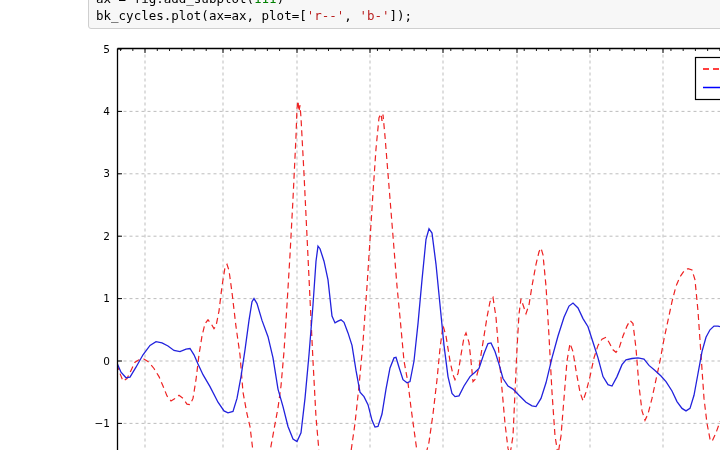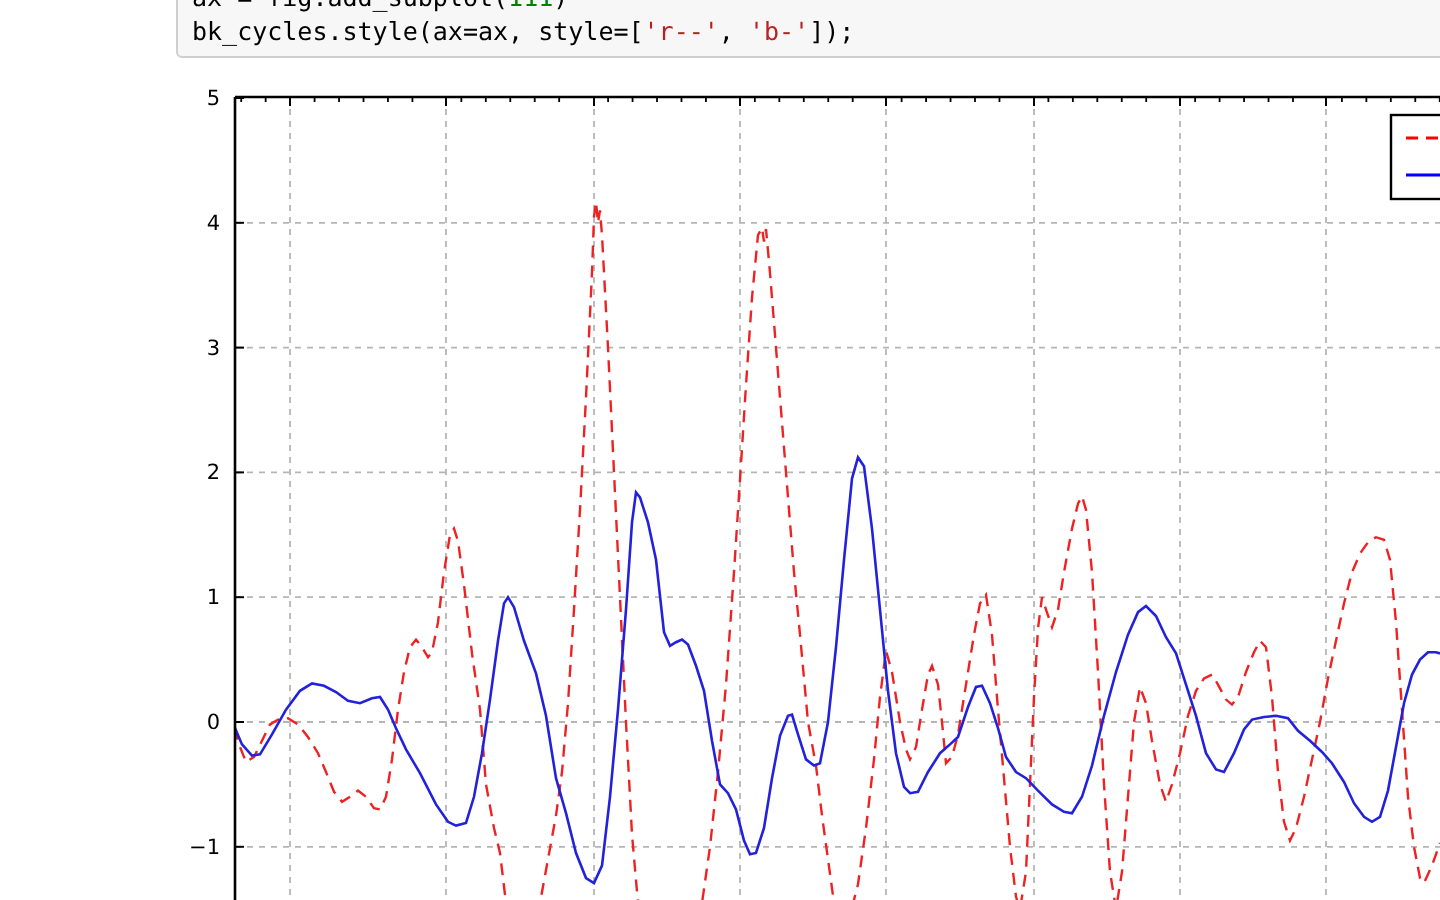--- a/index.html
+++ b/index.html
@@ -19,21 +19,21 @@
   #figure{position:absolute;left:0;top:0;}
   .ytick-label{
     font-family:"DejaVu Sans", sans-serif;font-size:10.5px;fill:#000;
   }
 </style>
 </head>
 <body>
 
 <div class="code-cell">
   <div class="code-line" id="code-line-1"><span style="color: rgb(0, 0, 0);">ax = fig.add_subplot(</span><span style="color: rgb(0, 128, 0);">111</span><span style="color: rgb(0, 0, 0);">)</span></div>
-  <div class="code-line" id="code-line-2"><span style="color: rgb(0, 0, 0);">bk_cycles.style(ax=ax, style=[</span><span style="color: rgb(186, 33, 33);">'r--'</span><span style="color: rgb(0, 0, 0);">, </span><span style="color: rgb(186, 33, 33);">'b-'</span><span style="color: rgb(0, 0, 0);">]);</span></div>
+  <div class="code-line" id="code-line-2"><span style="color: rgb(0, 0, 0);">bk_cycles.plot(ax=ax, plot=[</span><span style="color: rgb(186, 33, 33);">'r--'</span><span style="color: rgb(0, 0, 0);">, </span><span style="color: rgb(186, 33, 33);">'b-'</span><span style="color: rgb(0, 0, 0);">]);</span></div>
 </div>
 
 <svg id="figure" width="720" height="450" viewBox="0 0 720 450">
   <defs>
     <clipPath id="plotclip">
         <rect x="117.5" y="48.5" width="602.5" height="401.5"></rect>
       </clipPath>
   </defs>
   <g id="grid-group">
       <line x1="117.5" y1="111.4" x2="720" y2="111.4" stroke="#b5b5b5" stroke-width="0.9" stroke-dasharray="3,3"></line>

